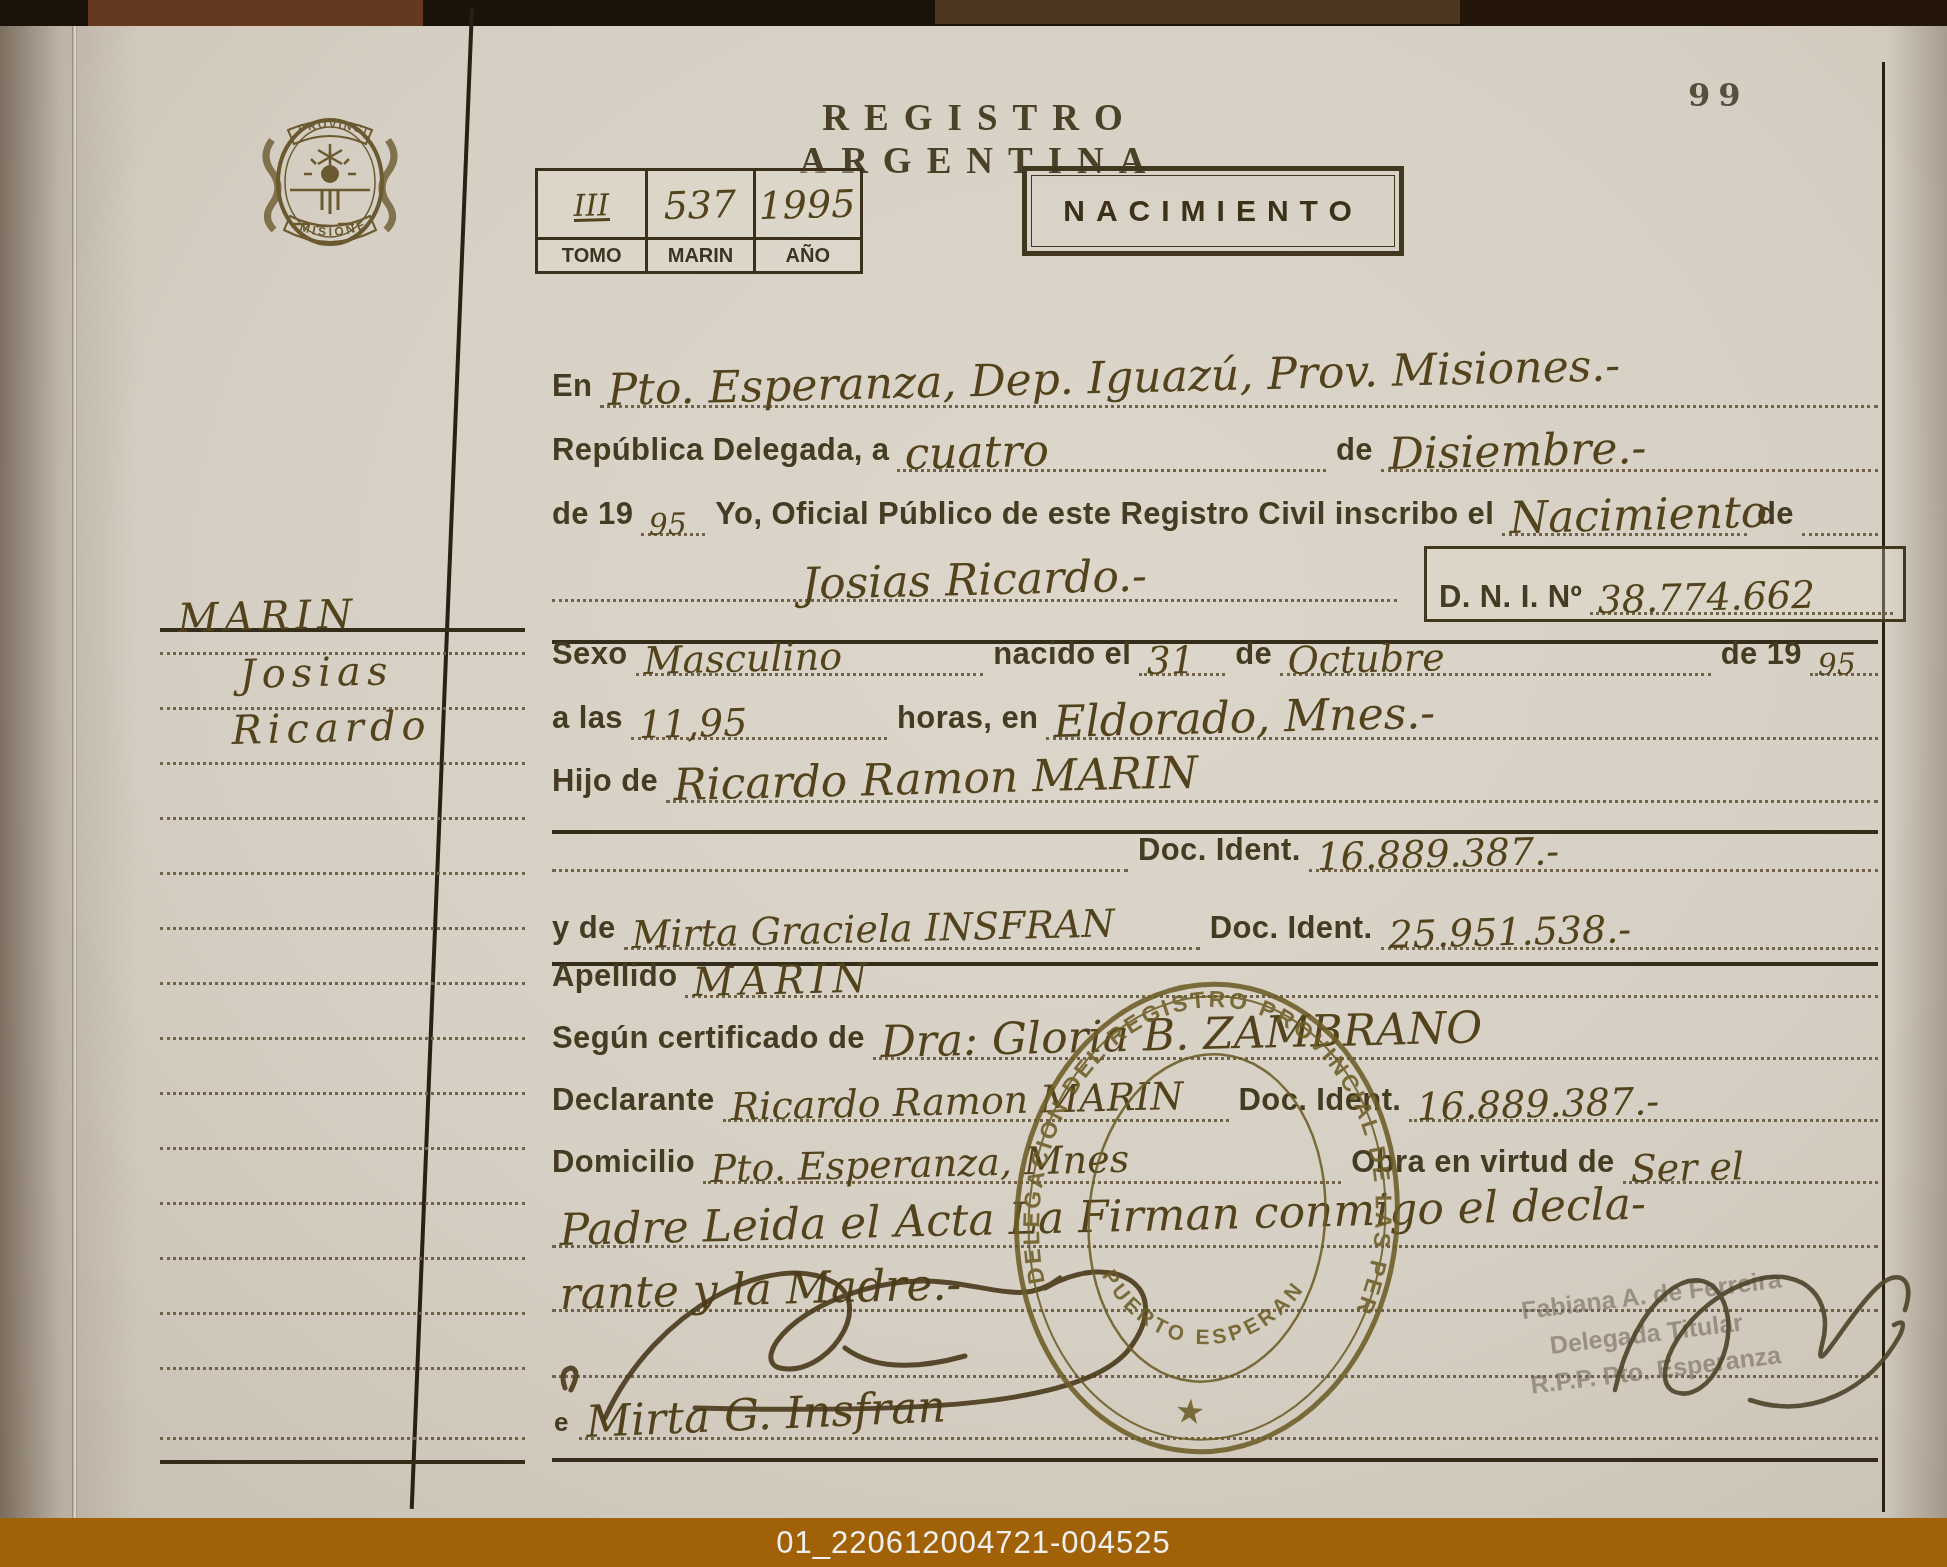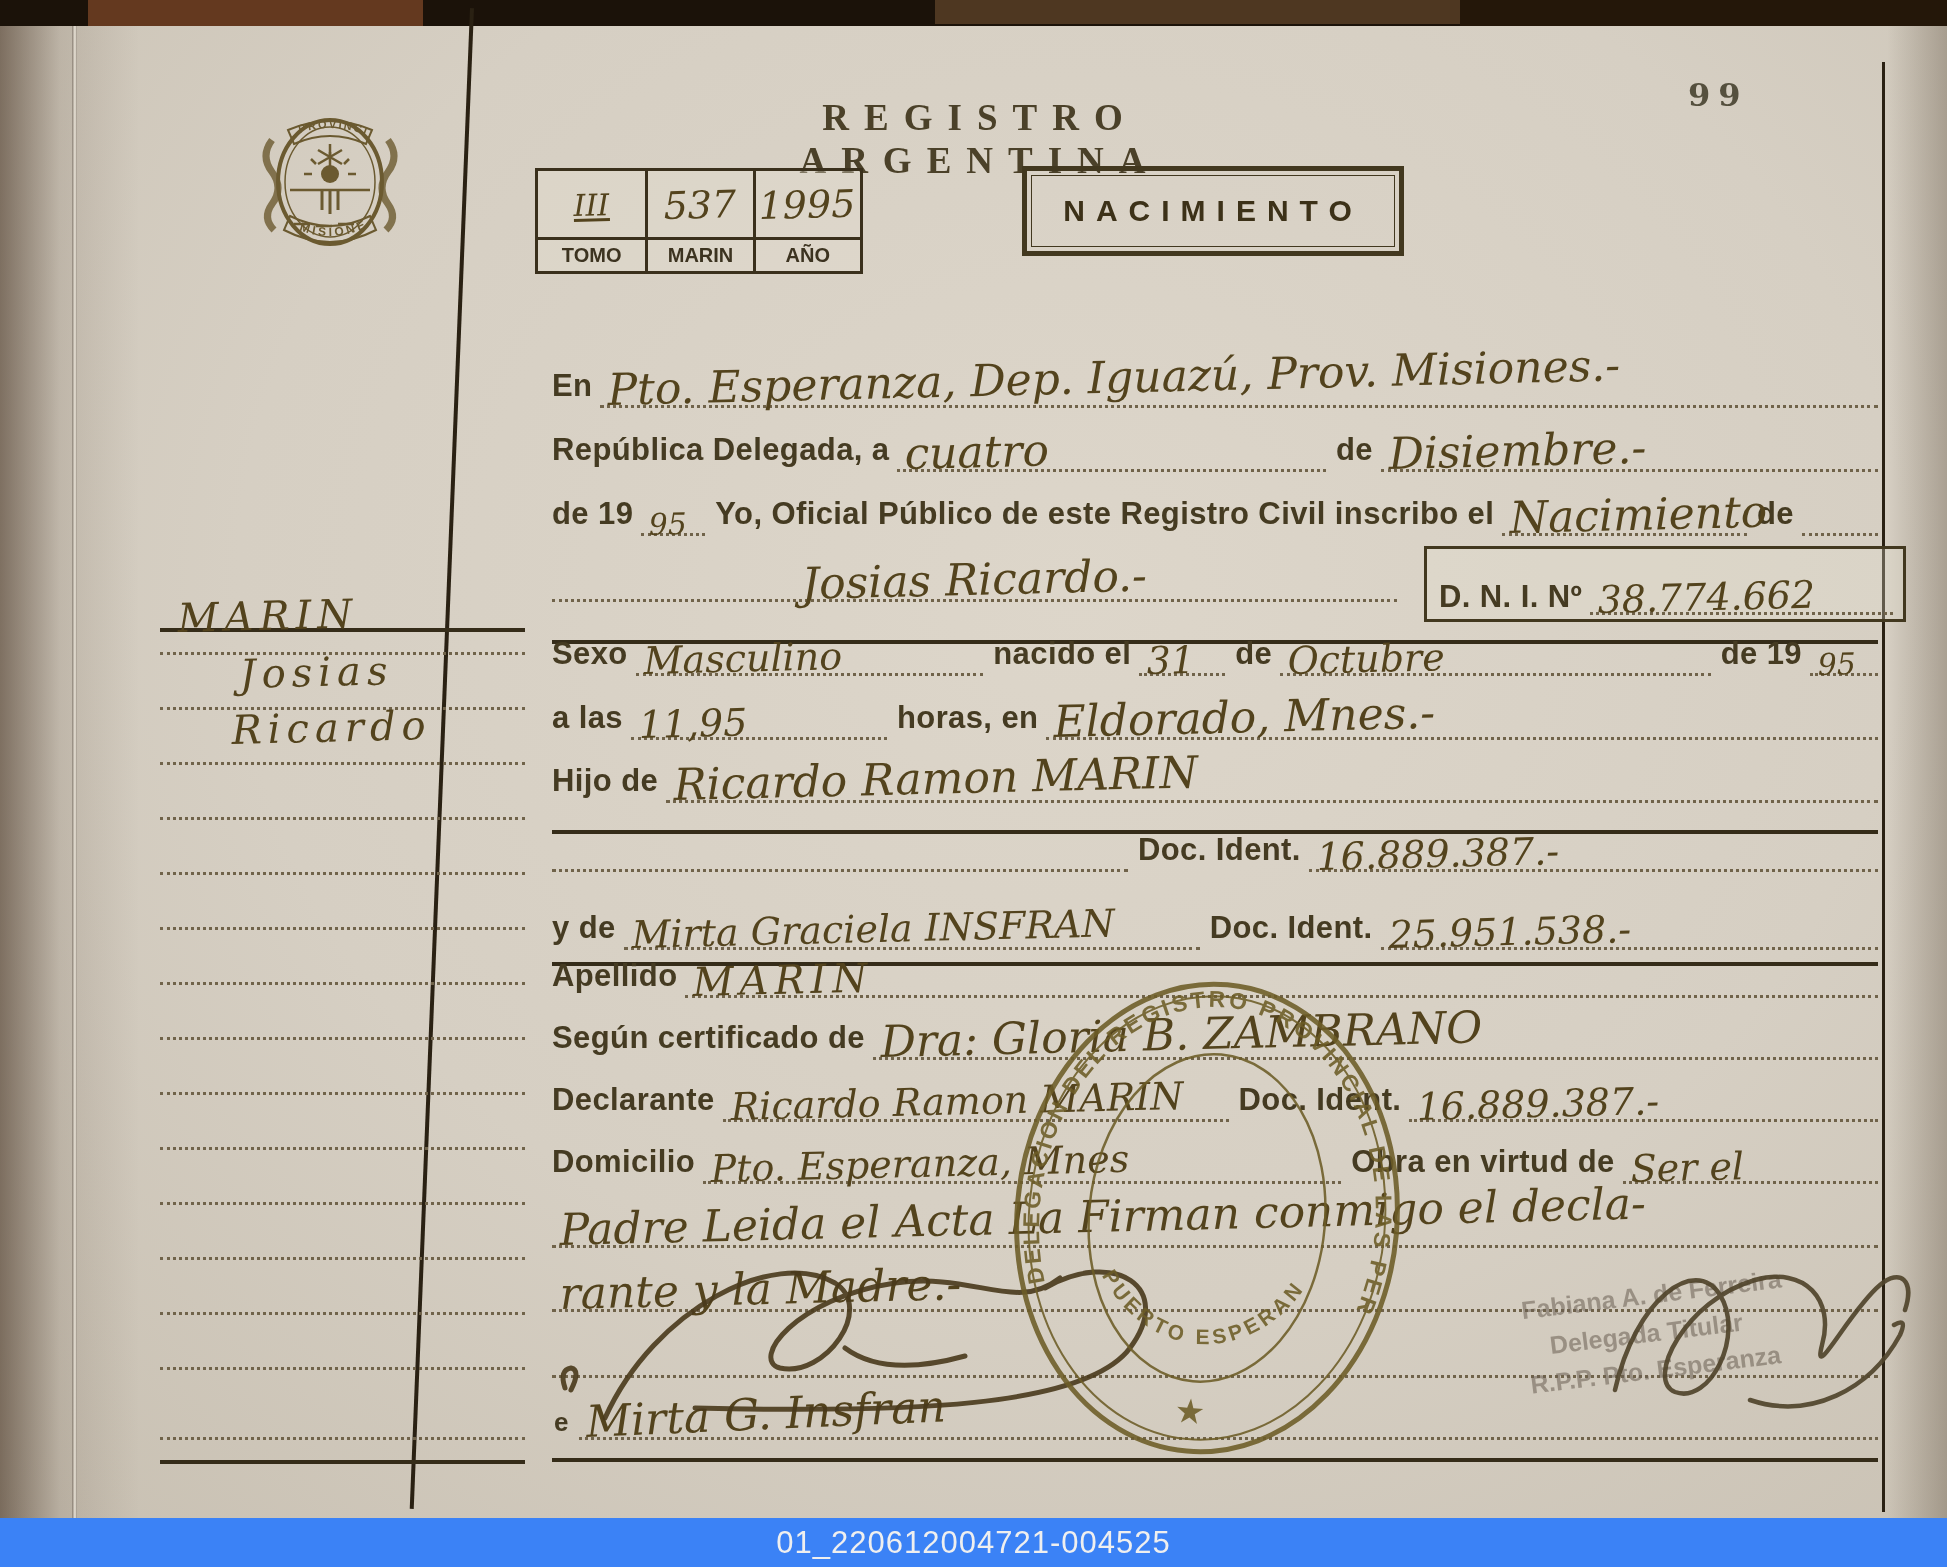--- a/index.html
+++ b/index.html
@@ -12,21 +12,21 @@
   .patch2{left:935px;width:525px;height:24px;background:#4e3721;}
   .patch3{left:1460px;width:487px;height:30px;background:#241709;}
   .paper{position:absolute;top:26px;left:0;right:0;bottom:49px;
          background:radial-gradient(ellipse at 55% 38%,#ddd6ca 0%,#d6cfc3 55%,#c8c0b2 100%);}
   .edge-shade-left{position:absolute;top:26px;left:0;bottom:49px;width:150px;
          background:linear-gradient(90deg,rgba(58,38,22,.55),rgba(58,38,22,.12) 60px,rgba(58,38,22,0) 140px);}
   .crease{position:absolute;top:26px;left:72px;bottom:49px;width:5px;
          background:linear-gradient(90deg,rgba(35,22,12,.35),#ece6da 60%,rgba(35,22,12,.25));}
   .edge-shade-right{position:absolute;top:26px;right:0;bottom:49px;width:60px;
          background:linear-gradient(270deg,rgba(58,42,24,.28),rgba(58,42,24,0));}
-  .footer-bar{position:absolute;left:0;right:0;bottom:0;height:49px;background:#3b82f6;
+  .footer-bar{position:absolute;left:0;right:0;bottom:0;height:49px;background:#a16207;
          display:flex;align-items:center;justify-content:center;}
   .footer-code{color:#efefef;font-size:31px;letter-spacing:1px;font-family:"Liberation Sans",sans-serif;}
   
   .vdivider{position:absolute;left:470px;top:8px;height:1502px;width:4px;background:#2a2113;
          transform:rotate(2.3deg);transform-origin:top left;}
   .vline-right{position:absolute;left:1882px;top:62px;height:1450px;width:3px;background:#2a2113;}
   .hline{position:absolute;height:4px;background:#352c19;}
   .dotline{position:absolute;border-bottom:3px dotted #70634a;}
   
   .title{position:absolute;top:96px;left:620px;width:720px;text-align:center;

